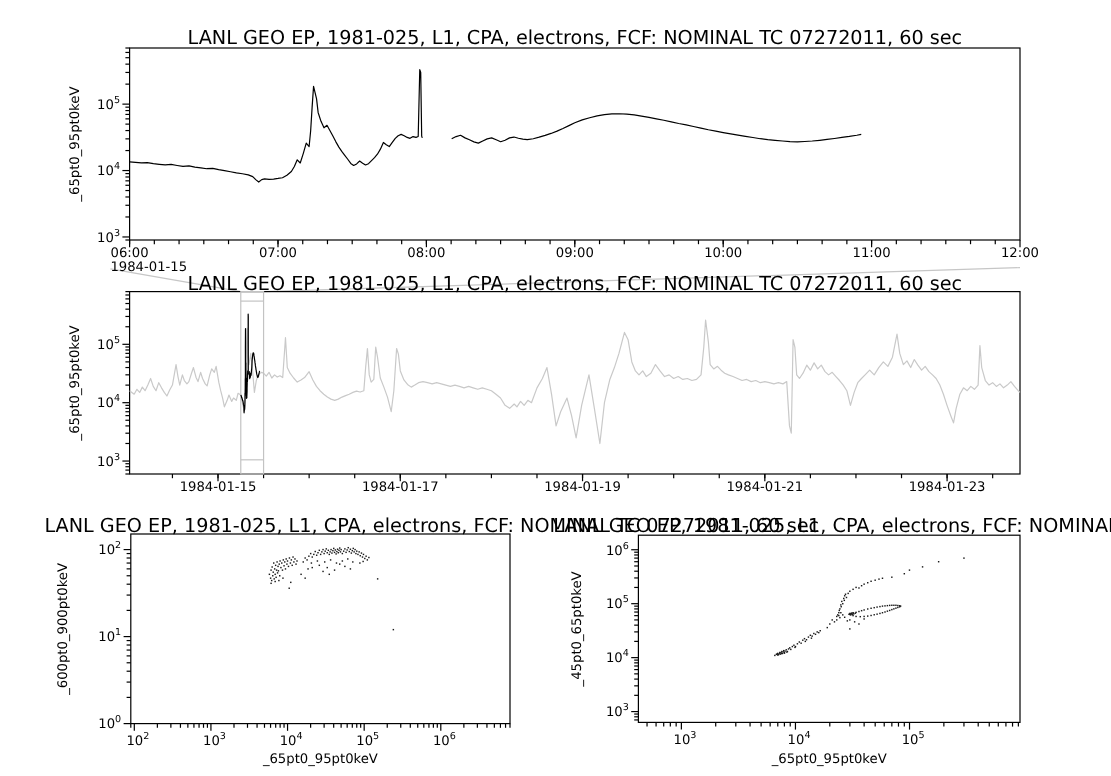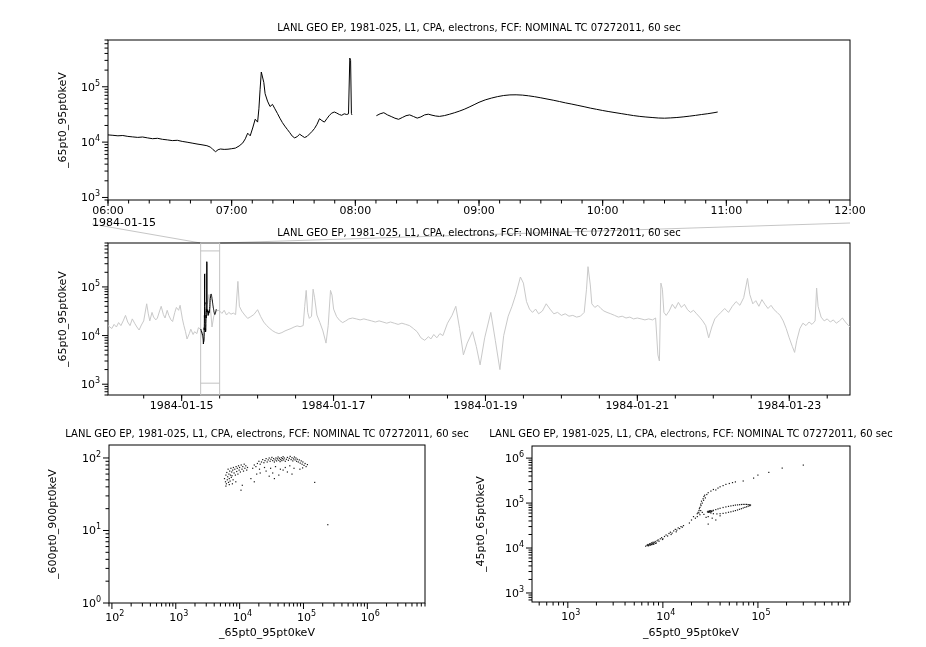--- a/index.html
+++ b/index.html
@@ -1,18 +1,18 @@
 <!DOCTYPE html>
 <html><head>
 <meta charset="utf-8">
 <style>
   html,body{margin:0;padding:0;background:#ffffff;}
   .screen{position:relative;width:926px;height:647px;background:#ffffff;overflow:hidden;
           font-family:"DejaVu Sans","Liberation Sans",sans-serif;color:#000;}
-  .ptitle{position:absolute;font-size:10px;text-align:center;white-space:nowrap;}
+  .ptitle{position:absolute;font-size:16px;text-align:center;white-space:nowrap;}
   .vlabel{position:absolute;writing-mode:vertical-rl;transform:rotate(180deg);
           font-size:11px;text-align:center;white-space:nowrap;}
   .xlabel{position:absolute;font-size:11px;text-align:center;white-space:nowrap;}
   .ctx{position:absolute;font-size:11px;white-space:nowrap;}
   svg{position:absolute;left:0;top:0;font-family:"DejaVu Sans","Liberation Sans",sans-serif;}
 </style>
 </head>
 <body>
 
 <div class="screen">

